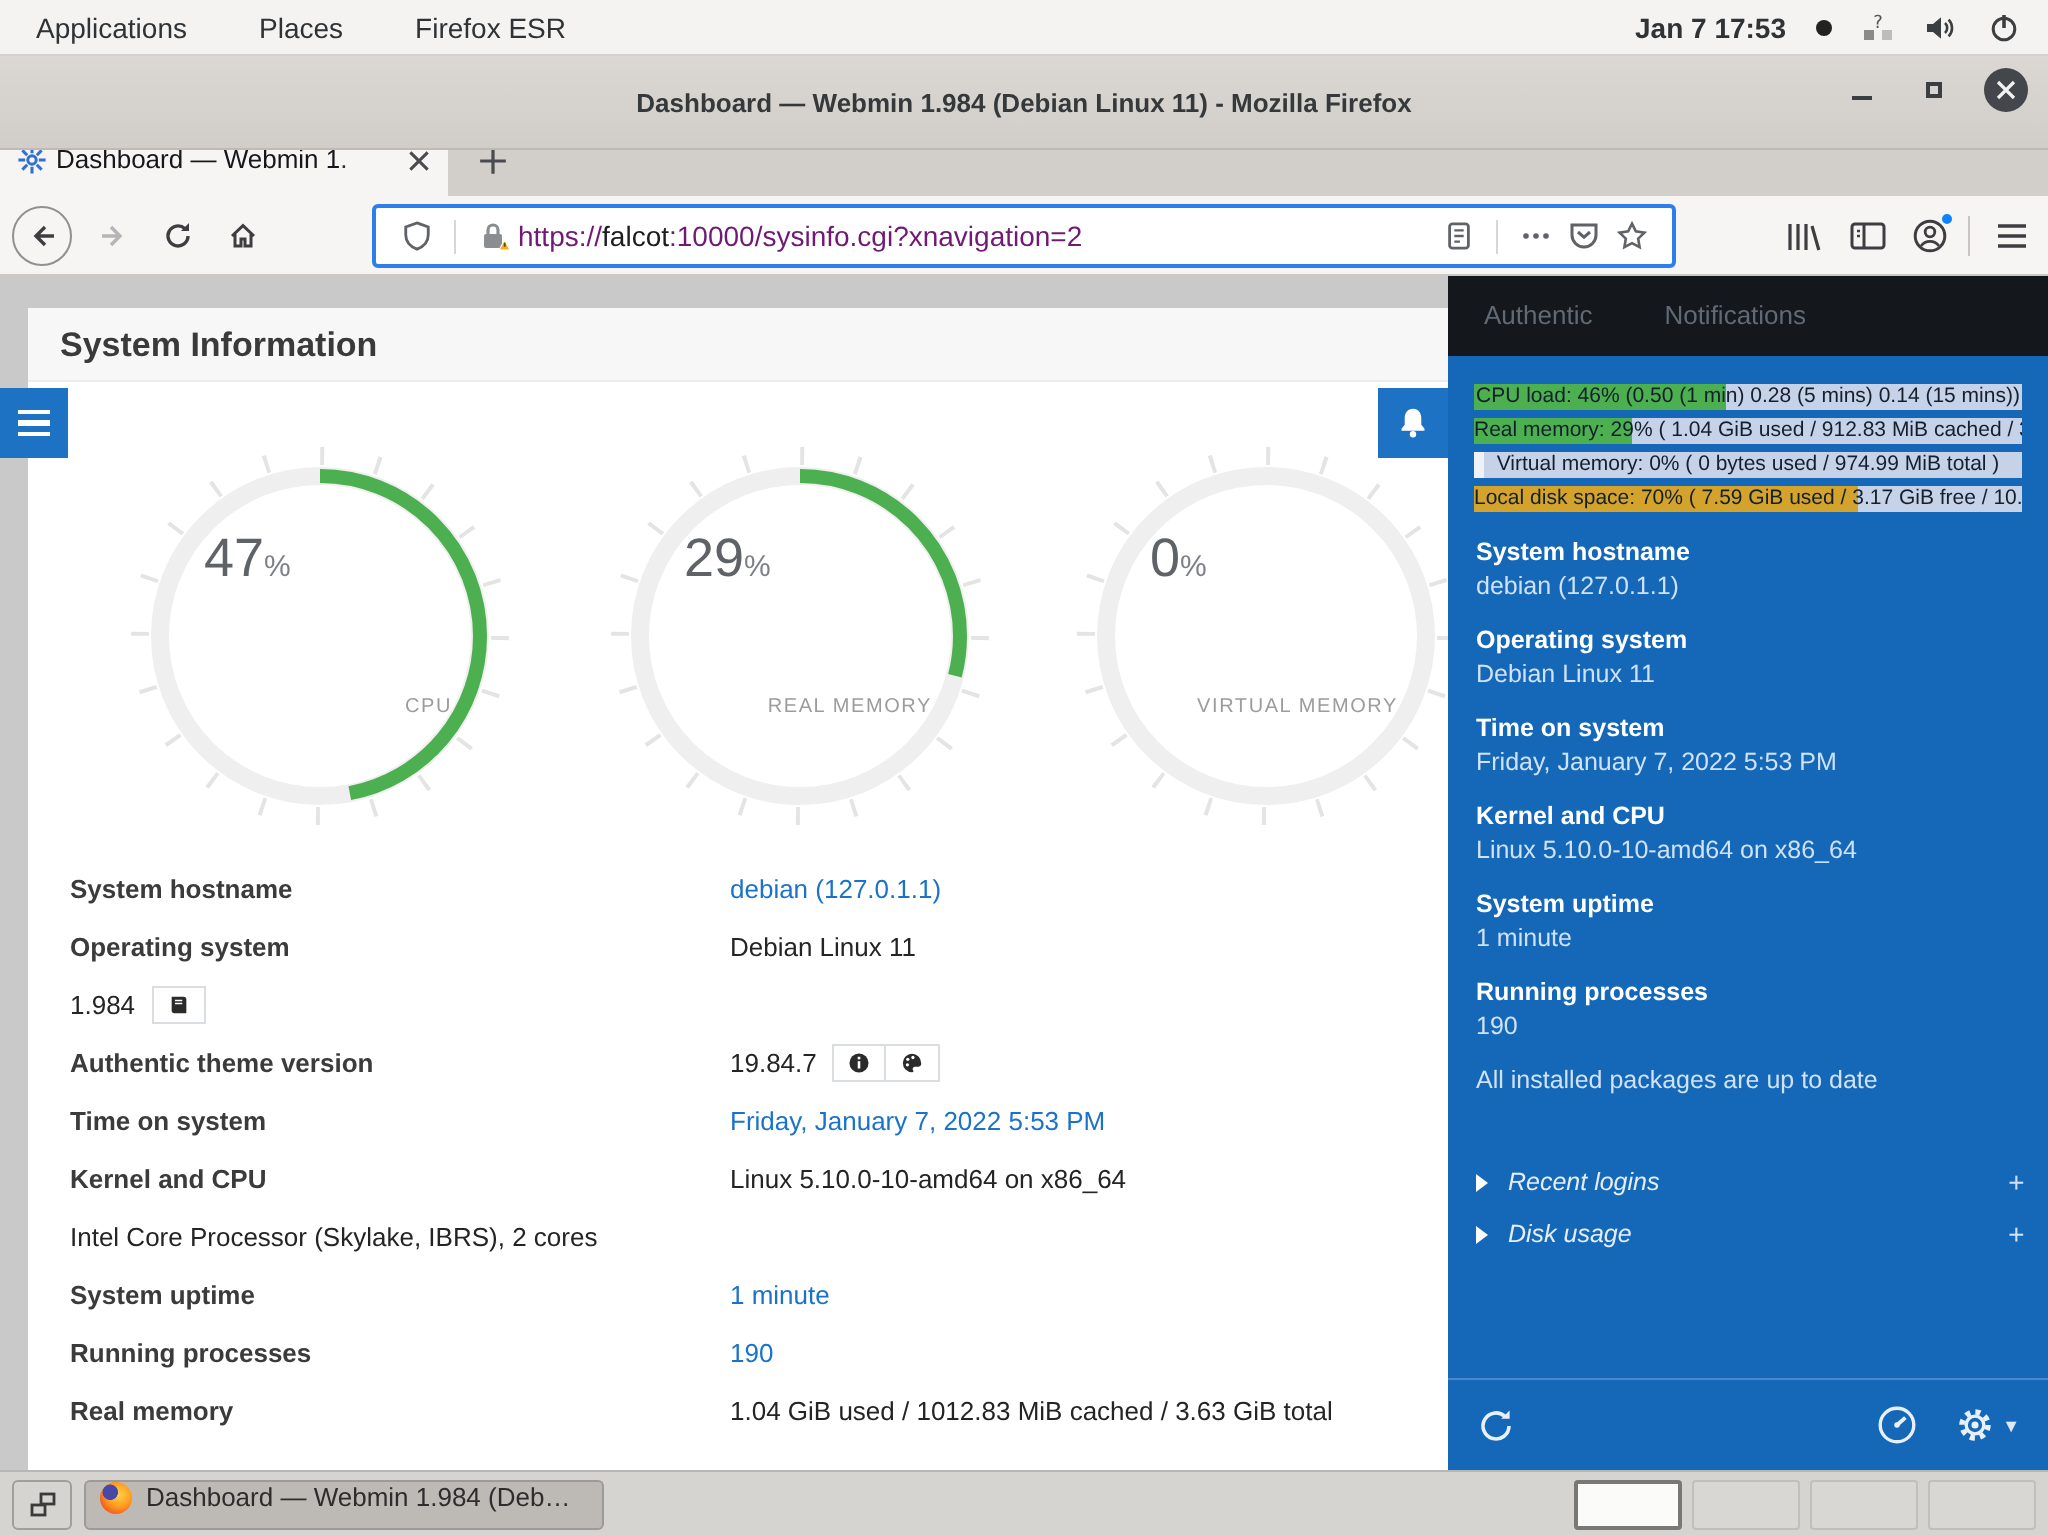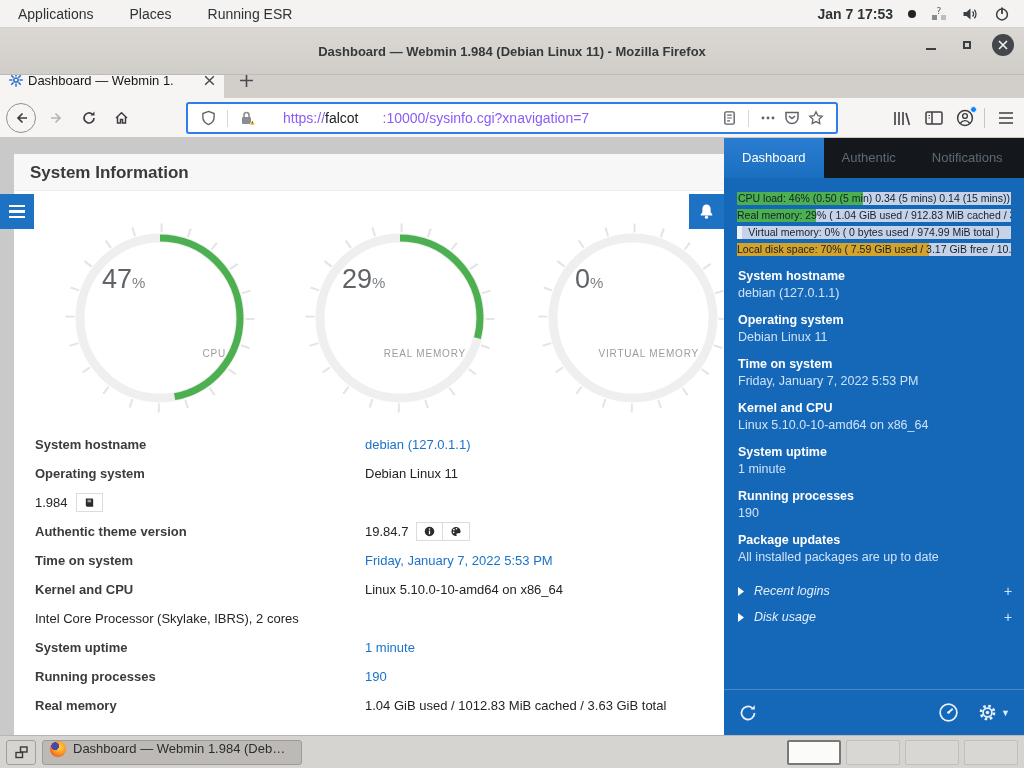--- a/index.html
+++ b/index.html
@@ -44,21 +44,21 @@
   #navbar { position:absolute; left:0; top:98px; width:1024px; height:40px; background:#f7f5f3;
     border-bottom:1px solid #ccc9c4; z-index:28; }
   .navbtn { position:absolute; top:5px; width:30px; height:30px; display:flex; align-items:center;
     justify-content:center; border-radius:50%; cursor:pointer; }
   #back-btn { left:6px; border:1px solid #8f9092; background:#f7f5f3; }
   #fwd-btn { left:42px; } #reload-btn { left:74px; } #home-btn { left:106px; }
   #urlbar { position:absolute; left:186px; top:4px; width:652px; height:32px; background:#fff;
     border:2px solid #2d7eea; border-radius:3px; display:flex; align-items:center; padding:0 8px; }
   .url-sep { width:1px; height:17px; background:#d7d7d7; margin:0 7px; }
   #url-text { font-size:14px; white-space:nowrap; overflow:hidden; }
-  .url-dim { color:#8b5cf6;margin-left:24px; } .url-host { color:#1b1d1f; }
+  .url-dim { color:#701a75; } .url-host { color:#1b1d1f; }
   .urlbar-icon { display:flex; align-items:center; justify-content:center; width:24px; height:24px; cursor:pointer; }
   #urlbar .spacer { flex:1; }
   .nav-right-icon { position:absolute; top:8px; width:26px; height:24px; display:flex;
     align-items:center; justify-content:center; cursor:pointer; }
   #nav-sep { position:absolute; left:984px; top:10px; width:1px; height:20px; background:#c9c6c1; }
   #avatar-dot { position:absolute; right:1px; top:0; width:7px; height:7px; border-radius:50%;
     background:#0a84ff; border:1px solid #f7f5f3; }
 
   
   #main-bg { position:absolute; left:0; top:138px; width:724px; height:597px; background:#c9c9c9; }
@@ -131,21 +131,21 @@
   #workspaces { position:absolute; right:6px; top:4px; display:flex; gap:5px; }
   .ws { width:54px; height:25px; background:#d9d7d4; border:1px solid #c1bfbb; border-radius:2px; cursor:pointer; }
   .ws.active { background:#fbfbfa; border:2px solid #7a7874; }
 </style>
 </head>
 <body>
 
 <div id="gnome-topbar">
   <div class="gmenu">Applications</div>
   <div class="gmenu">Places</div>
-  <div class="gmenu">Running ESR</div>
+  <div class="gmenu">Firefox ESR</div>
   <div id="topbar-right">
     <span id="clock">Jan 7 17:53</span>
     <span class="record-dot"></span>
     <span>
       <svg width="16" height="16" viewBox="0 0 16 16">
           <rect x="1" y="9" width="5" height="5" fill="#8a8a8a"></rect>
           <rect x="10" y="9" width="5" height="5" fill="#bdbdbd"></rect>
           <text x="8" y="8" font-size="9" fill="#555" text-anchor="middle" font-family="DejaVu Sans">?</text>
         </svg>
     </span>
@@ -238,21 +238,21 @@
     </span>
     <span class="url-sep"></span>
     <span class="urlbar-icon">
       <svg width="16" height="16" viewBox="0 0 16 16">
           <rect x="3" y="7" width="9" height="7" rx="1" fill="#8a8d91"></rect>
           <path d="M5 7V5a2.5 2.5 0 0 1 5 0v2" stroke="#8a8d91" stroke-width="1.6" fill="none"></path>
           <path d="M10.5 15l2.8-5 2.7 5z" fill="#f6b01e" stroke="#fff" stroke-width=".6"></path>
           <rect x="12.9" y="11.4" width="0.9" height="2" fill="#6b4b00"></rect>
         </svg>
     </span>
-    <span id="url-text"><span class="url-dim">https://</span><span class="url-host">falcot</span><span class="url-dim">:10000/sysinfo.cgi?xnavigation=7</span></span>
+    <span id="url-text"><span class="url-dim">https://</span><span class="url-host">falcot</span><span class="url-dim">:10000/sysinfo.cgi?xnavigation=2</span></span>
     <span class="spacer"></span>
     <span class="urlbar-icon">
       <svg width="15" height="16" viewBox="0 0 16 16">
           <rect x="3" y="1.5" width="10" height="13" rx="1.5" fill="none" stroke="#5f6267" stroke-width="1.5"></rect>
           <path d="M5.5 5h5M5.5 8h5M5.5 11h3" stroke="#5f6267" stroke-width="1.3"></path>
         </svg>
     </span>
     <span class="url-sep"></span>
     <span class="urlbar-icon">
       <svg width="14" height="14" viewBox="0 0 14 14">
@@ -412,29 +412,28 @@
     <div class="t-val link">190</div>
   </div>
   <div class="t-row">
     <div class="t-lbl">Real memory</div>
     <div class="t-val">1.04 GiB used / 1012.83 MiB cached / 3.63 GiB total</div>
   </div>
 </div>
 
 <div id="sidebar">
   <div id="side-tabs">
-    <div class="side-tab active">Dashboard</div>
     <div class="side-tab">Authentic</div>
     <div class="side-tab">Notifications</div>
   </div>
 
   <div id="meters">
     <div class="meter">
       <div class="meter-fill" style="width: 46%; background: rgb(76, 175, 80);"></div>
-      <span class="meter-text">CPU load: 46% (0.50 (5 min) 0.34 (5 mins) 0.14 (15 mins))</span>
+      <span class="meter-text">CPU load: 46% (0.50 (1 min) 0.28 (5 mins) 0.14 (15 mins))</span>
     </div>
     <div class="meter">
       <div class="meter-fill" style="width: 29%; background: rgb(76, 175, 80);"></div>
       <span class="meter-text">Real memory: 29% ( 1.04 GiB used / 912.83 MiB cached / 3.63 Gi...</span>
     </div>
     <div class="meter">
       <div class="meter-fill" style="width: 2%; background: rgb(238, 241, 245);"></div>
       <span class="meter-text">Virtual memory: 0% ( 0 bytes used / 974.99 MiB total )</span>
     </div>
     <div class="meter">
@@ -462,21 +461,20 @@
       </div>
     <div class="s-entry">
         <div class="s-lbl">System uptime</div>
         <div class="s-val">1 minute</div>
       </div>
     <div class="s-entry">
         <div class="s-lbl">Running processes</div>
         <div class="s-val">190</div>
       </div>
     <div class="s-entry">
-        <div class="s-lbl">Package updates</div>
         <div class="s-val">All installed packages are up to date</div>
       </div>
   </div>
 
   <div id="side-collapsed">
     <div class="c-row">
       <svg width="6" height="9" viewBox="0 0 6 9">
           <path d="M0 0l6 4.5L0 9z" fill="#fff"></path>
         </svg>
       <span class="c-label">Recent logins</span>

